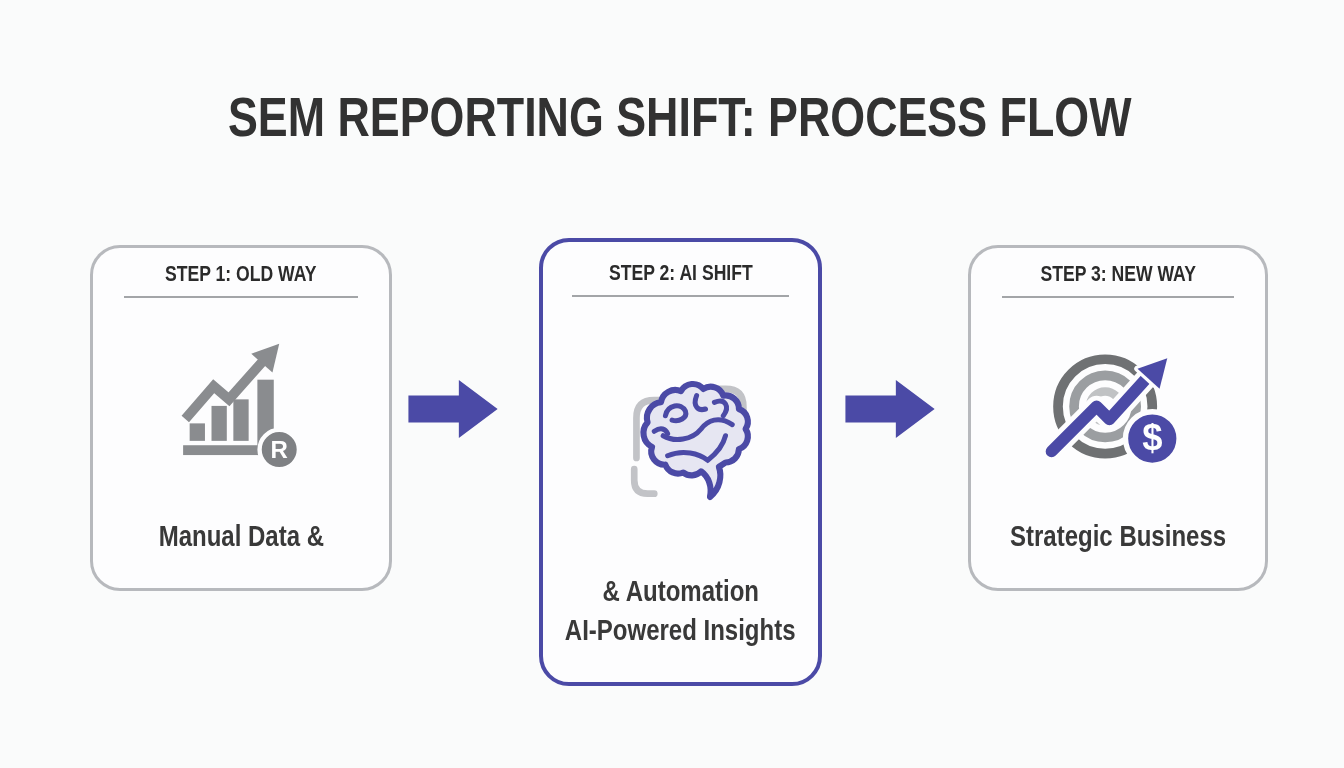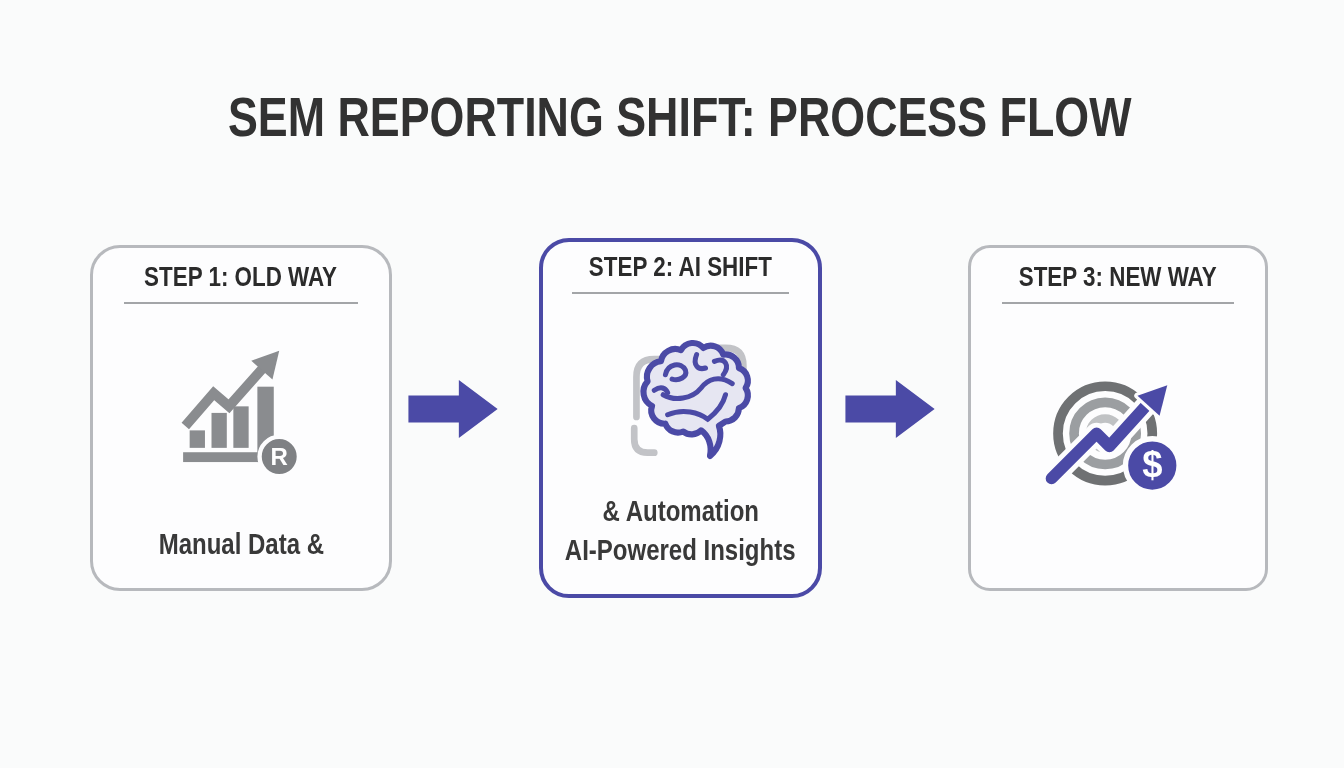--- a/index.html
+++ b/index.html
@@ -42,43 +42,43 @@
     border-radius: 30px;
     display: flex;
     flex-direction: column;
     align-items: center;
     padding-top: 13px;
   }
   .card.highlighted {
     border: 4px solid #4b4aa6;
   }
   .card1 { left: 90px;  top: 245px; width: 302px; height: 346px; }
-  .card2 { left: 539px; top: 238px; width: 283px; height: 360px; padding-top: 9px; justify-content: center; }
-  .card3 { left: 968px; top: 245px; width: 300px; height: 346px; border-radius: 22px; }
+  .card2 { left: 539px; top: 238px; width: 283px; height: 448px; padding-top: 18px; justify-content: center; }
+  .card3 { left: 968px; top: 245px; width: 300px; height: 346px; }
   .card-header {
-    font-size: 28px;
+    font-size: 22px;
     font-weight: 700;
     color: #2b2b2b;
     text-align: center;
     white-space: nowrap;
   }
   .divider {
     width: 79%;
     height: 2px;
     background: #a3a5a8;
     margin-top: 9px;
   }
   .icon-wrap {
     flex: 1;
     display: flex;
     align-items: center;
     justify-content: center;
   }
   .caption {
-    margin-bottom: 24px;
+    margin-bottom: 32px;
     text-align: center;
     font-size: 30px;
     font-weight: 700;
     color: #393939;
     line-height: 1.32;
   }
   .connector {
     position: absolute;
     width: 92px;
     height: 64px;
@@ -194,16 +194,17 @@
 
         <path d="M8,102 L50,60 L62,72 L100,30" fill="none" stroke="#fdfdfe" stroke-width="20" stroke-linecap="round" stroke-linejoin="round"></path>
         <path d="M8,102 L50,60 L62,72 L100,30" fill="none" stroke="#4b4aa6" stroke-width="11" stroke-linecap="round" stroke-linejoin="round"></path>
         <polygon points="116,15 108.8,43.6 88.2,24.8" fill="#4b4aa6" stroke="#fdfdfe" stroke-width="6" stroke-linejoin="round" paint-order="stroke"></polygon>
 
         <circle cx="102" cy="90" r="25" fill="#4b4aa6" stroke="#fdfdfe" stroke-width="5"></circle>
         <text x="102" y="101" text-anchor="middle" font-size="34" font-weight="bold" fill="#ffffff" font-family="Liberation Sans, sans-serif">$</text>
       </svg>
     </div>
     <div class="caption">
+      <div><span class="cond">Strategic Business</span></div>
     </div>
   </section>
 
 </div>
 
 </body></html>

